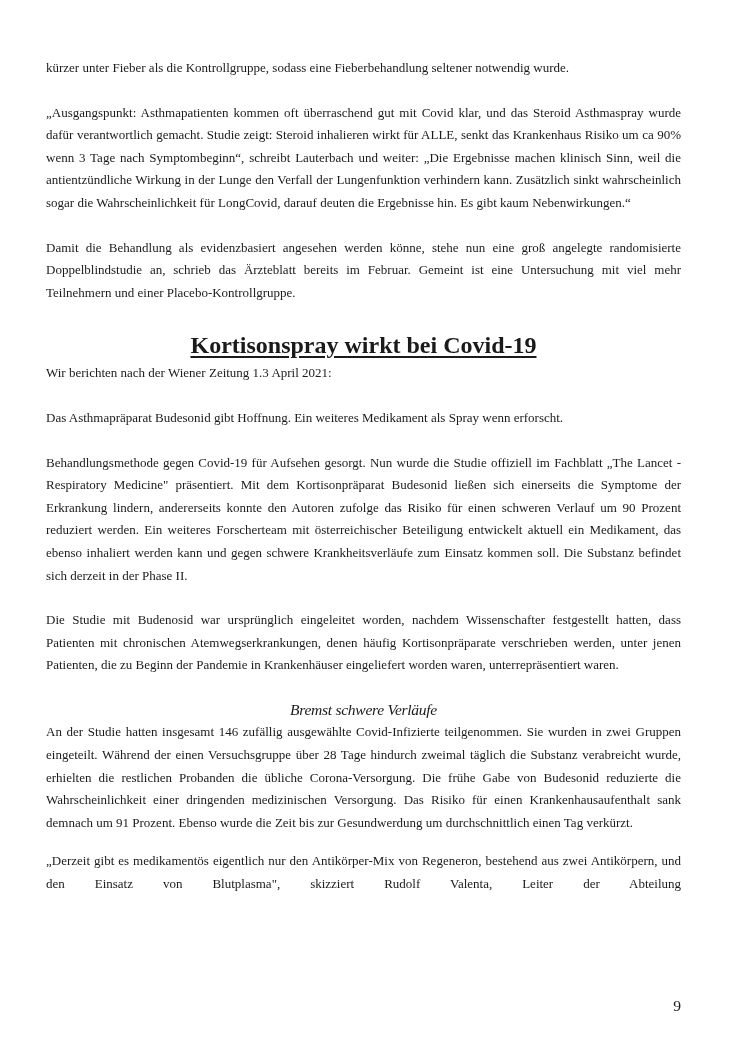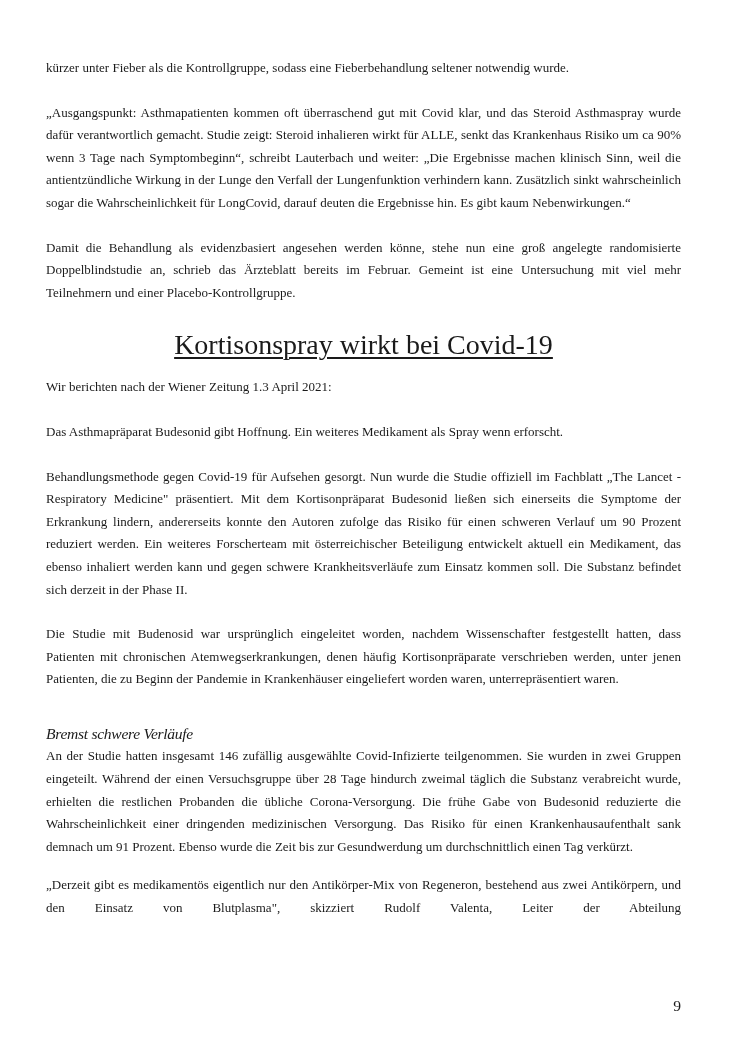--- a/index.html
+++ b/index.html
@@ -29,53 +29,54 @@
       hyphens: manual;
     }
     .gap { margin-top: 22px; }
     .last-line-justify {
       text-align-last: justify;
       margin-top: 16px;
     }
     h2 {
       margin: 26px 0 0 0;
       text-align: center;
-      font-weight: normal;
-      font-size: 28px;
+      font-weight: bold;
+      font-size: 24px;
       line-height: 30px;
       text-decoration: underline;
       text-underline-offset: 3px;
       text-decoration-thickness: 1.5px;
     }
     .subhead {
-      margin-top: 32px;
+      margin-top: 22px;
       font-style: italic;
       font-size: 15.6px;
       line-height: 22.6px;
       letter-spacing: -0.3px;
+      text-align: center;
     }
     .page-number {
       position: absolute;
       right: 67px;
       top: 995px;
       font-size: 15.6px;
       line-height: 22px;
     }
   </style>
 </head>
 <body>
 
 <div class="page">
   <p>kürzer unter Fieber als die Kontrollgruppe, sodass eine Fieberbehandlung seltener notwendig wurde.</p>
   <p class="gap">„Ausgangspunkt: Asthmapatienten kommen oft überraschend gut mit Covid klar, und das Steroid Asthmaspray wurde dafür verantwortlich gemacht. Studie zeigt: Steroid inhalieren wirkt für ALLE, senkt das Krankenhaus Risiko um ca 90% wenn 3 Tage nach Symptombeginn“, schreibt Lauterbach und weiter: „Die Ergebnisse machen klinisch Sinn, weil die antientzündliche Wirkung in der Lunge den Verfall der Lungenfunktion verhindern kann. Zusätzlich sinkt wahrscheinlich sogar die Wahrscheinlichkeit für LongCovid, darauf deuten die Ergebnisse hin. Es gibt kaum Nebenwirkungen.“</p>
   <p class="gap">Damit die Behandlung als evidenzbasiert angesehen werden könne, stehe nun eine groß angelegte randomisierte Doppelblindstudie an, schrieb das Ärzteblatt bereits im Februar. Gemeint ist eine Untersuchung mit viel mehr Teilnehmern und einer Placebo-Kontrollgruppe.</p>
 
   <h2>Kortisonspray wirkt bei Covid-19</h2>
 
-  <p class="gap" style="margin-top:16px;">Wir berichten nach der Wiener Zeitung 1.3 April 2021:</p>
+  <p class="gap" style="margin-top:2px;">Wir berichten nach der Wiener Zeitung 1.3 April 2021:</p>
   <p class="gap">Das Asthmapräparat Budesonid gibt Hoffnung. Ein weiteres Medikament als Spray wenn erforscht.</p>
   <p class="gap">Behandlungsmethode gegen Covid-19 für Aufsehen gesorgt. Nun wurde die Studie offiziell im Fachblatt „The Lancet -Respiratory Medicine" präsentiert. Mit dem Kortisonpräparat Budesonid ließen sich einerseits die Symptome der Erkrankung lindern, andererseits konnte den Autoren zufolge das Risiko für einen schweren Verlauf um 90 Prozent reduziert werden. Ein weiteres Forscherteam mit österreichischer Beteiligung entwickelt aktuell ein Medikament, das ebenso inhaliert werden kann und gegen schwere Krankheitsverläufe zum Einsatz kommen soll. Die Subs­tanz befindet sich derzeit in der Phase II.</p>
   <p class="gap">Die Studie mit Budenosid war ursprünglich eingeleitet worden, nachdem Wissenschafter festgestellt hatten, dass Patienten mit chronischen Atemwegserkrankungen, denen häufig Kortisonpräparate verschrieben werden, unter jenen Patienten, die zu Beginn der Pandemie in Krankenhäuser eingeliefert worden waren, unterrepräsentiert waren.</p>
 
   <div class="subhead">Bremst schwere Verläufe</div>
   <p>An der Studie hatten insgesamt 146 zufällig ausgewählte Covid-Infizierte teilgenommen. Sie wur­den in zwei Gruppen eingeteilt. Während der einen Versuchsgruppe über 28 Tage hindurch zweimal täglich die Substanz verabreicht wurde, erhielten die restlichen Probanden die übliche Corona-Versorgung. Die frühe Gabe von Budesonid reduzierte die Wahrscheinlichkeit einer dringenden medizinischen Versorgung. Das Risiko für einen Krankenhausaufenthalt sank demnach um 91 Prozent. Ebenso wurde die Zeit bis zur Gesundwerdung um durchschnittlich einen Tag ver­kürzt.</p>
   <p class="gap last-line-justify">„Derzeit gibt es medikamentös eigentlich nur den Antikörper-Mix von Regeneron, bestehend aus zwei Antikörpern, und den Einsatz von Blutplasma", skizziert Rudolf Valenta, Leiter der Abteilung</p>
 </div>
 
 <div class="page-number">9</div>

